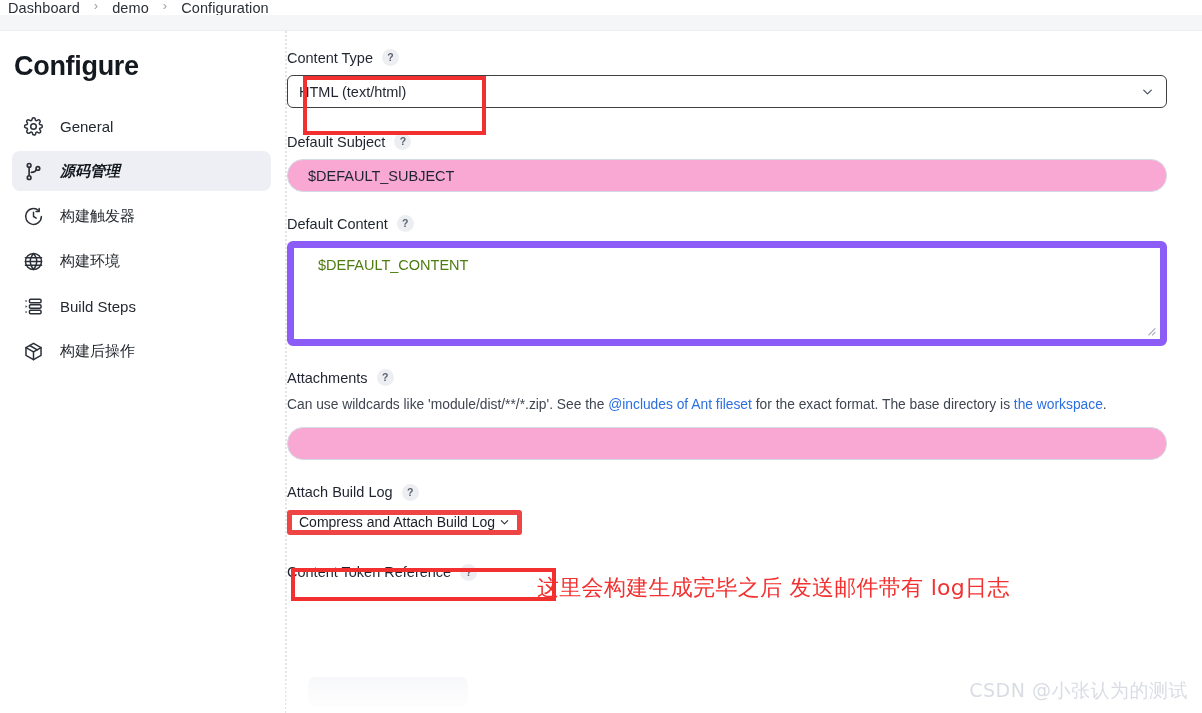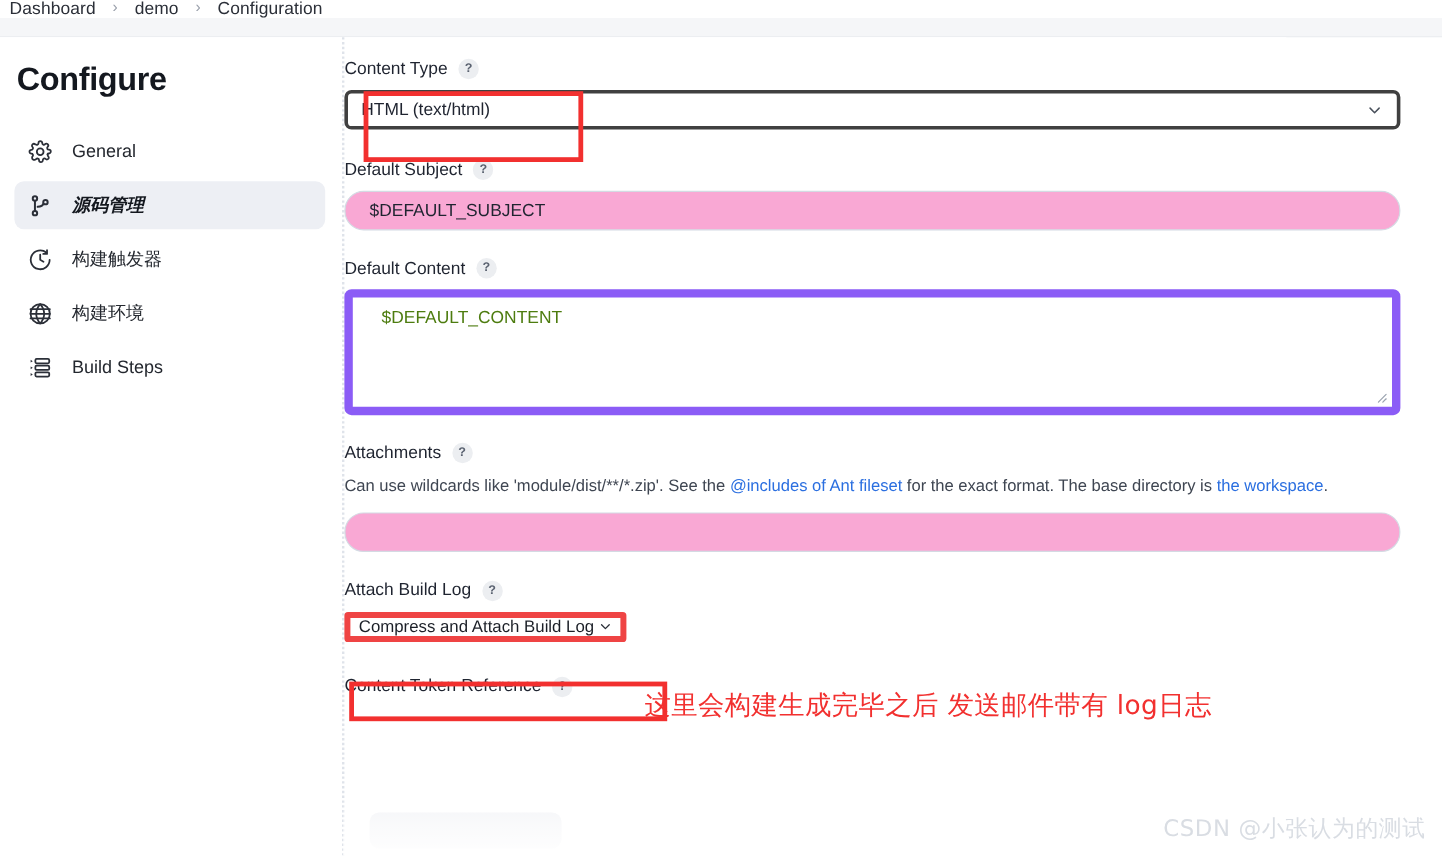--- a/index.html
+++ b/index.html
@@ -163,21 +163,21 @@
     padding: 0 20px;
     font-size: 14.5px;
     color: #1f2430;
   }
   .input-box.empty { color: #8f96a1; }
 
   .select-box {
     position: relative;
     width: 880px;
     height: 33px;
-    border: 3px solid #404040;
+    border: 1px solid #404040;
     border-radius: 6px;
     background: #ffffff;
     display: flex;
     align-items: center;
     padding: 0 30px 0 11px;
     font-size: 14.5px;
     color: #1f2430;
     cursor: pointer;
   }
   .select-chevron {
@@ -372,20 +372,31 @@
               <rect x="7.4" y="9.95" width="13.2" height="4.1" rx="1.2"></rect>
               <rect x="7.4" y="16.3" width="13.2" height="4.1" rx="1.2"></rect>
               <path d="M2.9 4.3l2 1.35-2 1.35z" fill="currentColor" stroke="none"></path>
               <path d="M2.9 10.65l2 1.35-2 1.35z" fill="currentColor" stroke="none"></path>
               <path d="M2.9 17l2 1.35-2 1.35z" fill="currentColor" stroke="none"></path>
             </svg>
           </span>
           <span class="side-label">Build Steps</span>
         </div>
 
+        <div class="side-item">
+          <span class="s-icon">
+            <svg width="21" height="21" viewBox="0 0 24 24" fill="none" stroke="currentColor" stroke-width="1.7" stroke-linecap="round" stroke-linejoin="round">
+              <path d="M20.6 7.6v8.8L12 21.3 3.4 16.4V7.6L12 2.7z"></path>
+              <path d="M3.4 7.6L12 12.5l8.6-4.9"></path>
+              <path d="M12 12.5v8.8"></path>
+              <path d="M7.7 5.15L16.3 10.05"></path>
+            </svg>
+          </span>
+          <span class="side-label">构建后操作</span>
+        </div>
 
       </div>
     </div>
 
     <div class="v-divider"></div>
 
     <div class="form-col">
 
       <div class="field">
         <div class="field-label-row">

